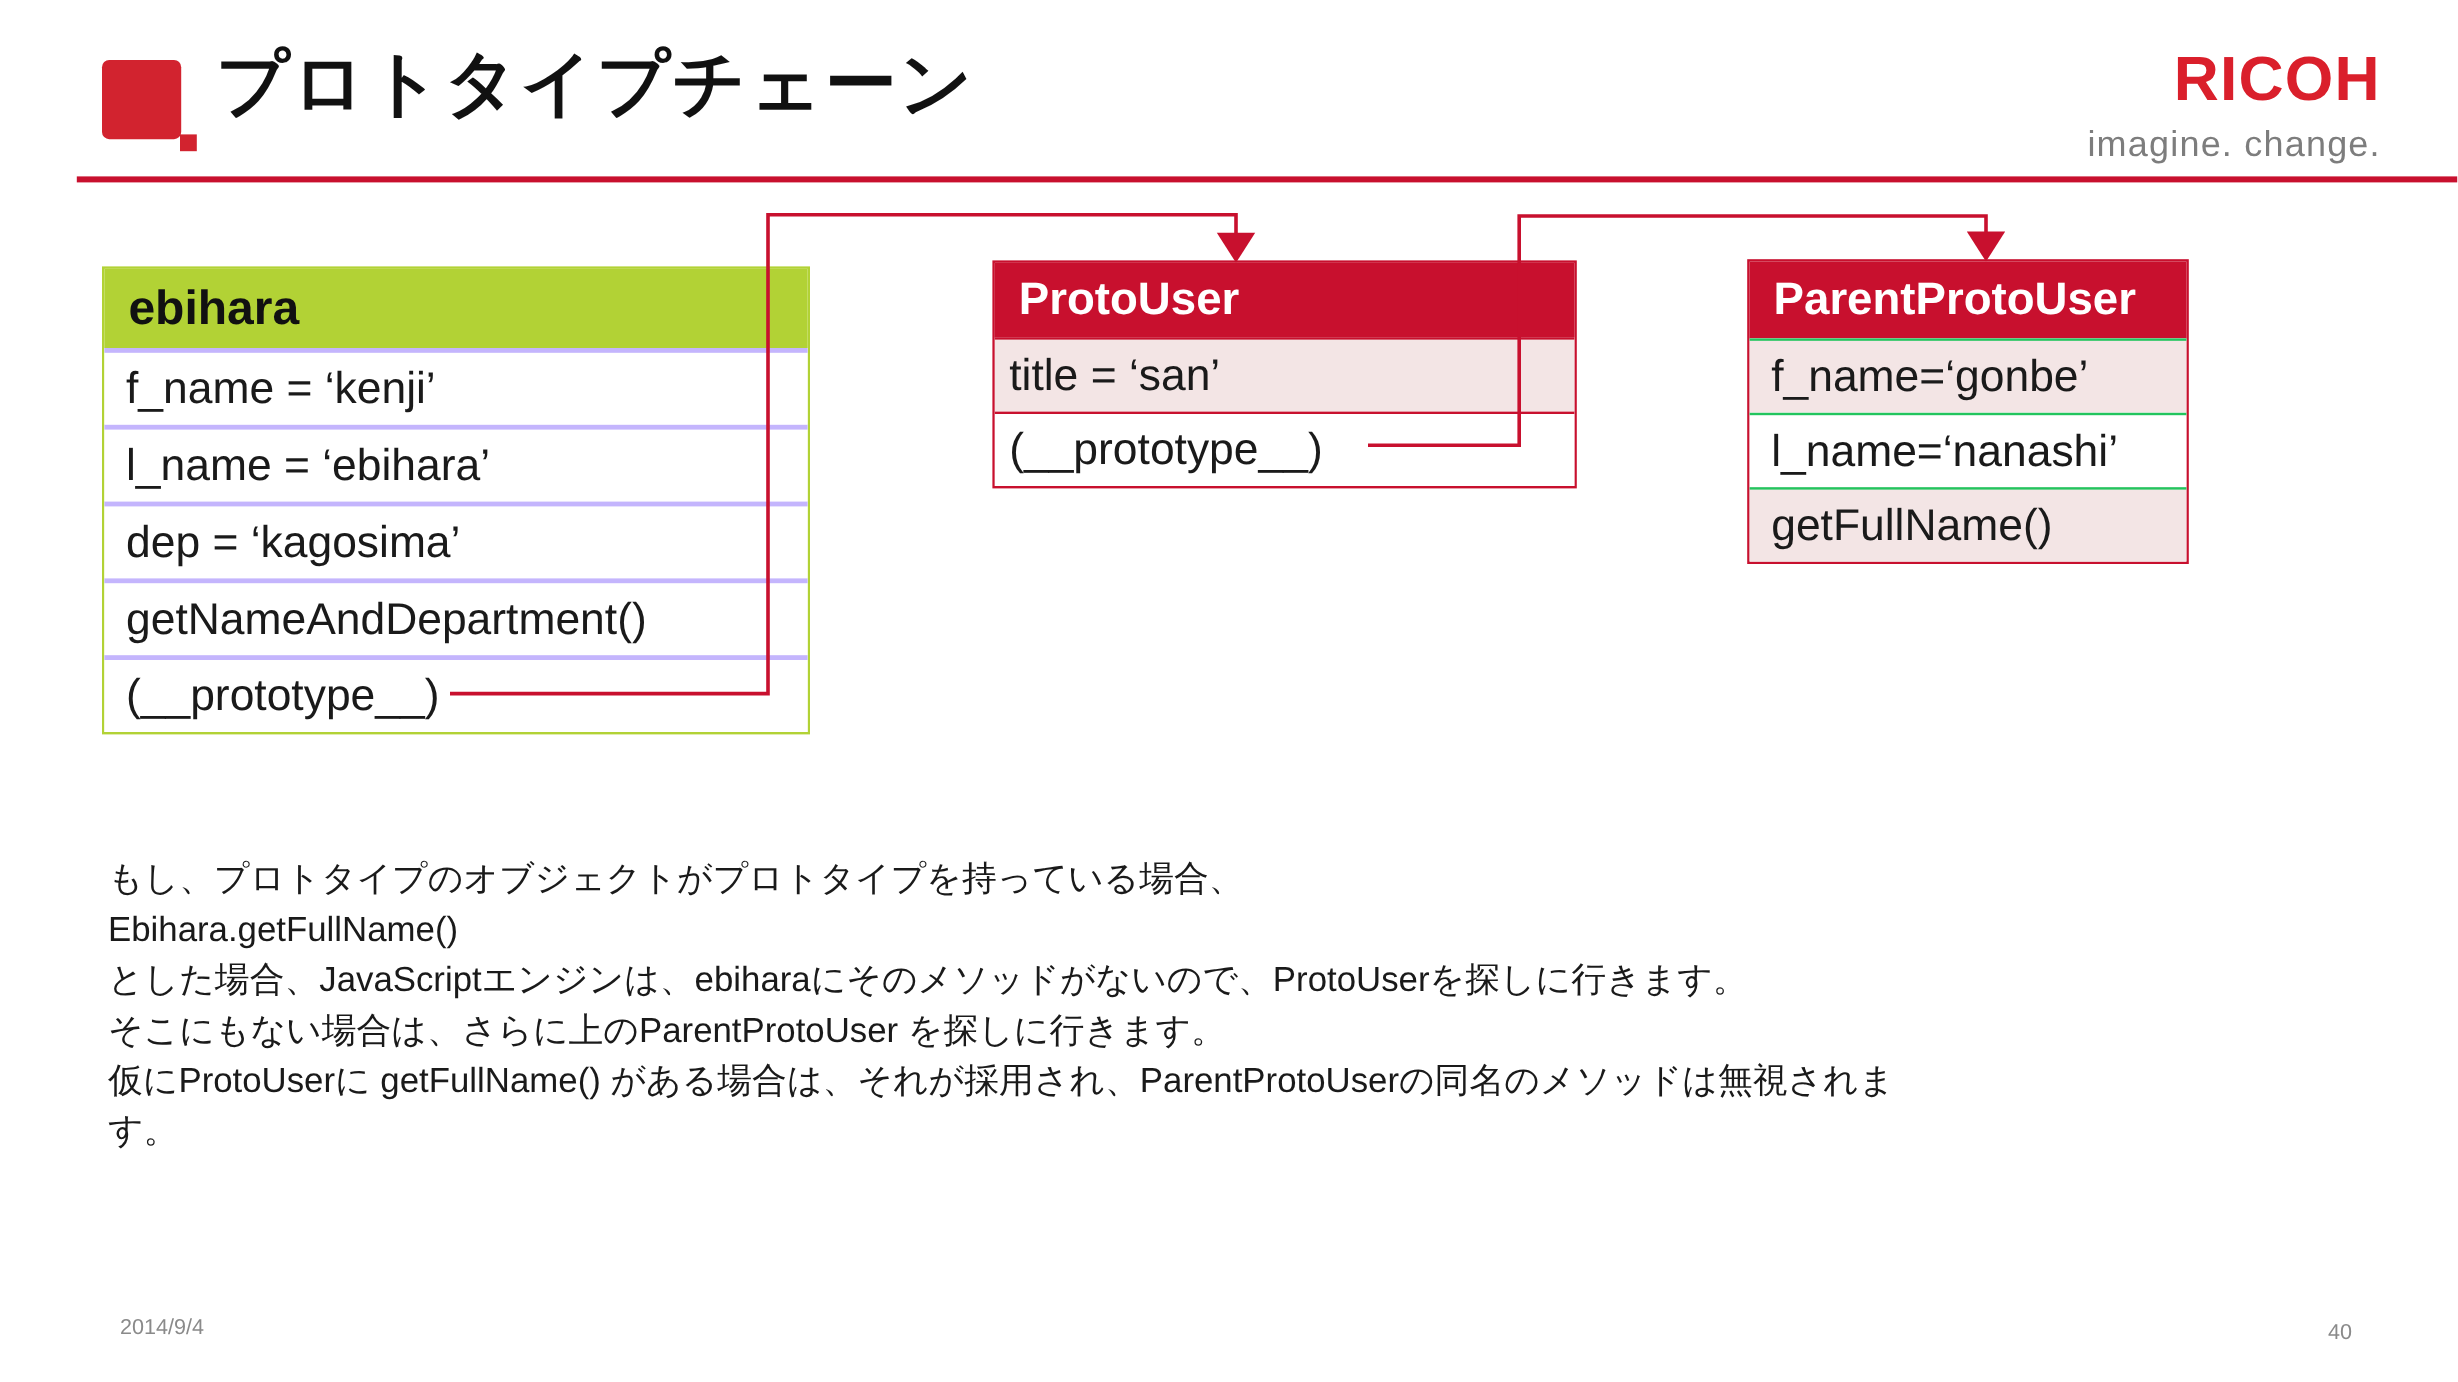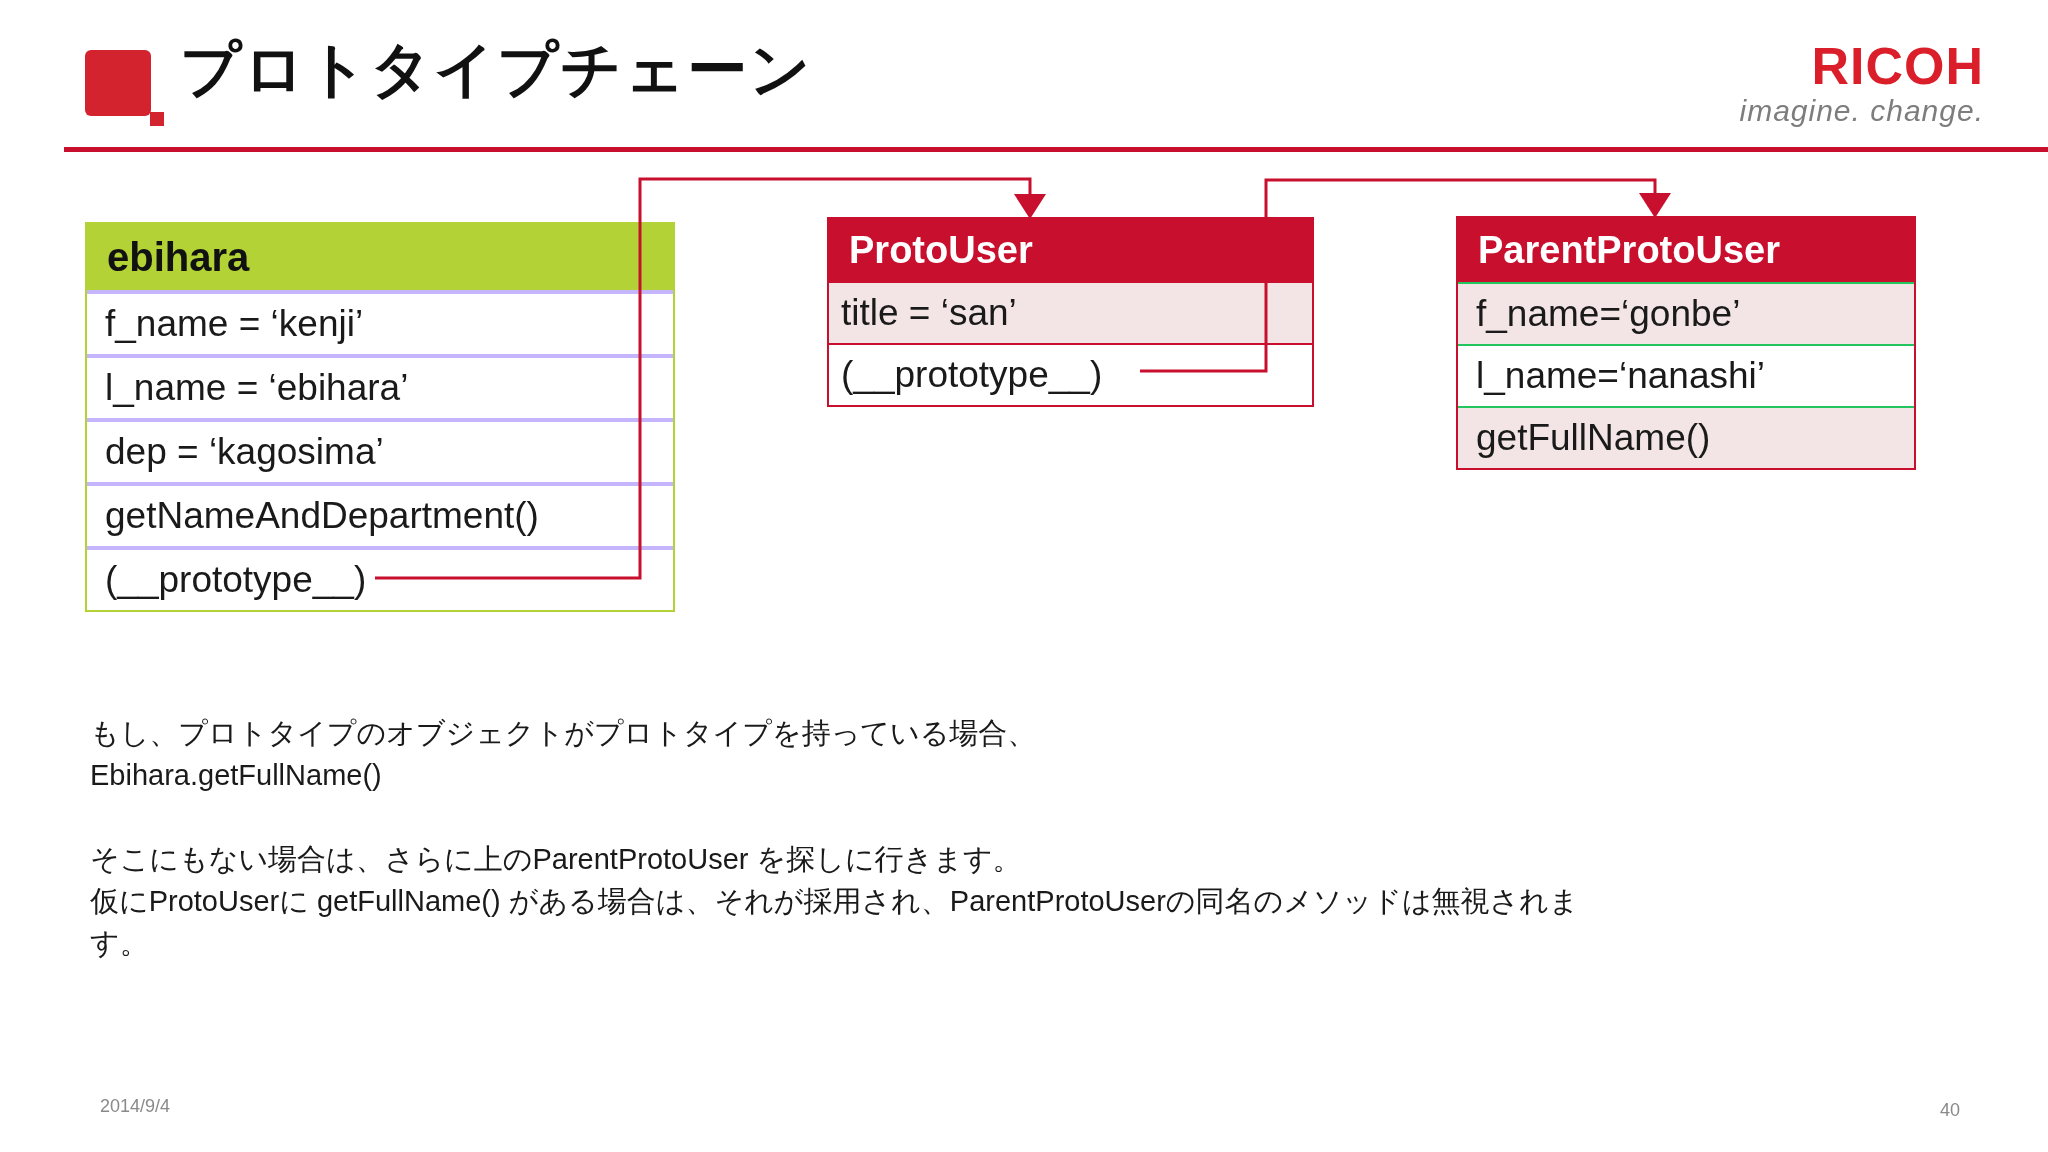--- a/index.html
+++ b/index.html
@@ -10,39 +10,39 @@
   
   #title-bullet { position:absolute; left:85px; top:50px; width:66px; height:66px;
     background:#d2232f; border-radius:6px; }
   #title-bullet-sub { position:absolute; left:150px; top:112px; width:14px; height:14px;
     background:#d2232f; }
   #page-title { position:absolute; left:180px; top:30px; font-size:60px; font-weight:bold;
     letter-spacing:2px; color:#111; white-space:nowrap; }
   #logo { position:absolute; right:64px; top:40px; text-align:right; }
   #logo-brand { font-size:52px; font-weight:800; color:#da1f2b; letter-spacing:1px;
     line-height:1; font-family:"Liberation Sans",sans-serif; }
-  #logo-tagline { font-size:30px; color:#7d7d7d; letter-spacing:1px; margin-top:2px;font-style:italic; }
+  #logo-tagline { font-size:30px; color:#7d7d7d; letter-spacing:1px; margin-top:12px; }
   #title-rule { position:absolute; left:64px; right:0; top:147px; height:5px; background:#c8102e; }
 
   
   .objbox { position:absolute; box-sizing:border-box; background:#ffffff; }
   .objbox .hdr { box-sizing:border-box; display:flex; align-items:center; padding-left:20px;
     font-weight:bold; white-space:nowrap; }
   .objbox .row { box-sizing:border-box; display:flex; align-items:center; padding-left:18px;
     font-size:37px; white-space:nowrap; background:#ffffff; }
 
   #box-ebihara { left:85px; top:222px; width:590px; border:2px solid #b2d235; }
   #box-ebihara .hdr { height:66px; background:#b2d235; color:#111; font-size:40px; }
   #box-ebihara .row { height:64px; border-top:4px solid #c4b5fd; }
 
   #box-protouser { left:827px; top:217px; width:487px; border:2px solid #c8102e; }
   #box-protouser .hdr { height:62px; background:#c8102e; color:#ffffff; font-size:38px; }
   #box-protouser .row { height:62px; border-top:2px solid #c8102e;padding-left:12px; }
 
-  #box-parentprotouser { left:1456px; top:216px; width:460px; border:2px solid #c8102e; }
+  #box-parentprotouser { left:1456px; top:216px; width:368px; border:2px solid #c8102e; }
   #box-parentprotouser .hdr { height:64px; background:#c8102e; color:#ffffff; font-size:38px; }
   #box-parentprotouser .row { height:62px; border-top:2px solid #22c55e; }
 
   .row.shade { background:#f3e5e5 !important; }
 
   
   #arrows { position:absolute; left:0; top:0; width:2048px; height:1152px; pointer-events:none; }
 
   
   .bodyline { position:absolute; left:90px; font-size:29px; line-height:42px;
@@ -94,20 +94,21 @@
       <polyline points="1140,371 1266,371 1266,180 1655,180 1655,195"></polyline>
     </g>
     <g fill="#c8102e" stroke="none">
       <polygon points="1014,194 1046,194 1030,219"></polygon>
       <polygon points="1639,193 1671,193 1655,218"></polygon>
     </g>
   </svg>
 
   <div class="bodyline" style="top:712px">もし、プロトタイプのオブジェクトがプロトタイプを持っている場合、</div>
   <div class="bodyline" style="top:754px">Ebihara.getFullName()</div>
+  <div class="bodyline" style="top:796px">とした場合、JavaScriptエンジンは、ebiharaにそのメソッドがないので、ProtoUserを探しに行きます。</div>
   <div class="bodyline" style="top:838px">そこにもない場合は、さらに上のParentProtoUser を探しに行きます。</div>
   <div class="bodyline" style="top:880px">仮にProtoUserに getFullName() がある場合は、それが採用され、ParentProtoUserの同名のメソッドは無視されま</div>
   <div class="bodyline" style="top:922px">す。</div>
 
   <div id="footer-date">2014/9/4</div>
   <div id="footer-page">40</div>
 
 </div>
 
 </body></html>

